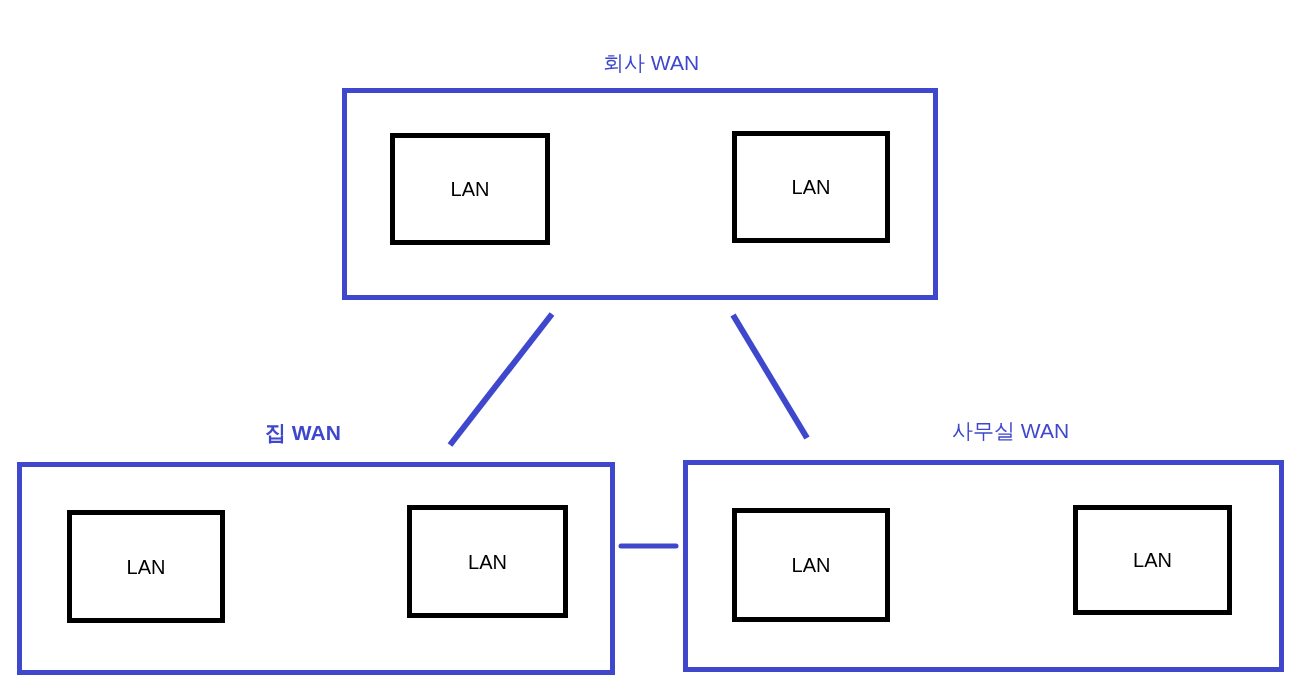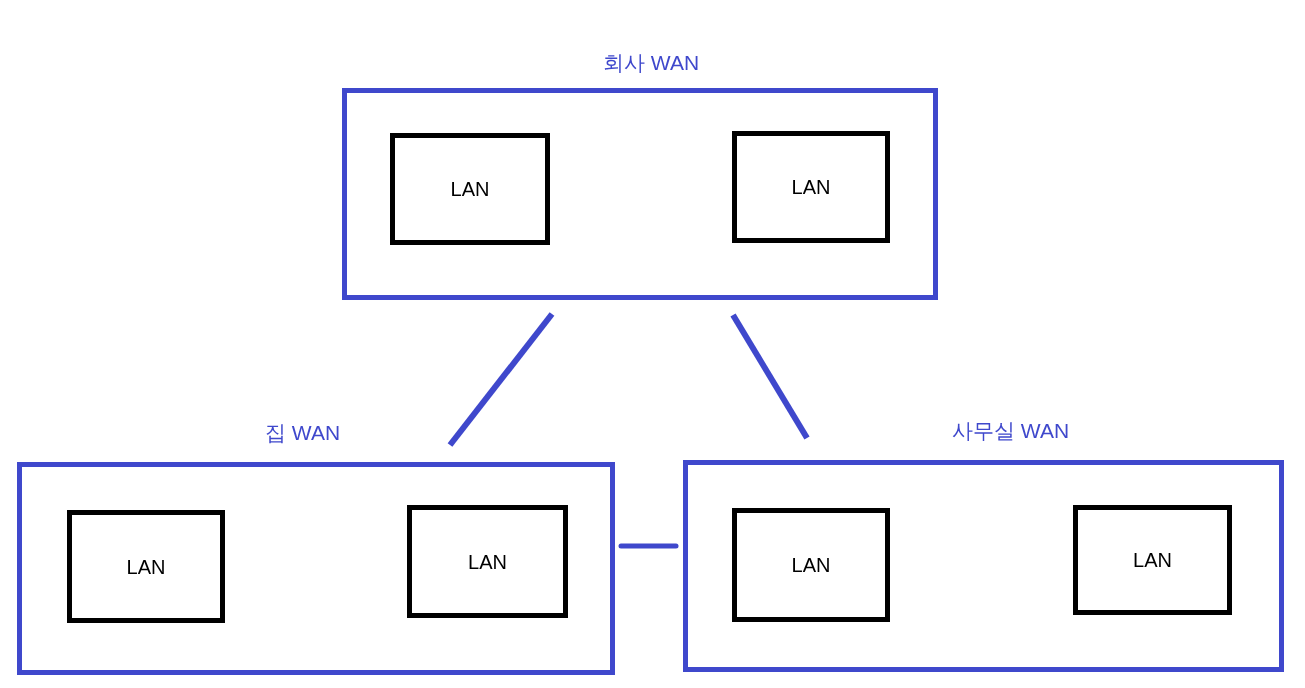--- a/index.html
+++ b/index.html
@@ -55,21 +55,21 @@
 
   
   #company-wan-box{left:342px;top:88px;width:596px;height:212px;}
   #company-lan-1{left:43px;top:40px;width:160px;height:112px;}
   #company-lan-2{left:385px;top:38px;width:158px;height:112px;}
   #company-wan-label{left:603px;top:52px;}
 
   #home-wan-box{left:17px;top:462px;width:598px;height:213px;}
   #home-lan-1{left:45px;top:43px;width:158px;height:113px;}
   #home-lan-2{left:385px;top:38px;width:161px;height:113px;}
-  #home-wan-label{left:265px;top:422px;}
+  #home-wan-label{left:265px;top:422px;font-weight:bold;}
 
   #office-wan-box{left:683px;top:460px;width:601px;height:212px;}
   #office-lan-1{left:44px;top:43px;width:158px;height:114px;}
   #office-lan-2{left:385px;top:40px;width:159px;height:110px;}
   #office-wan-label{left:952px;top:420px;}
 </style>
 </head>
 <body>
 
 <div class="canvas">

